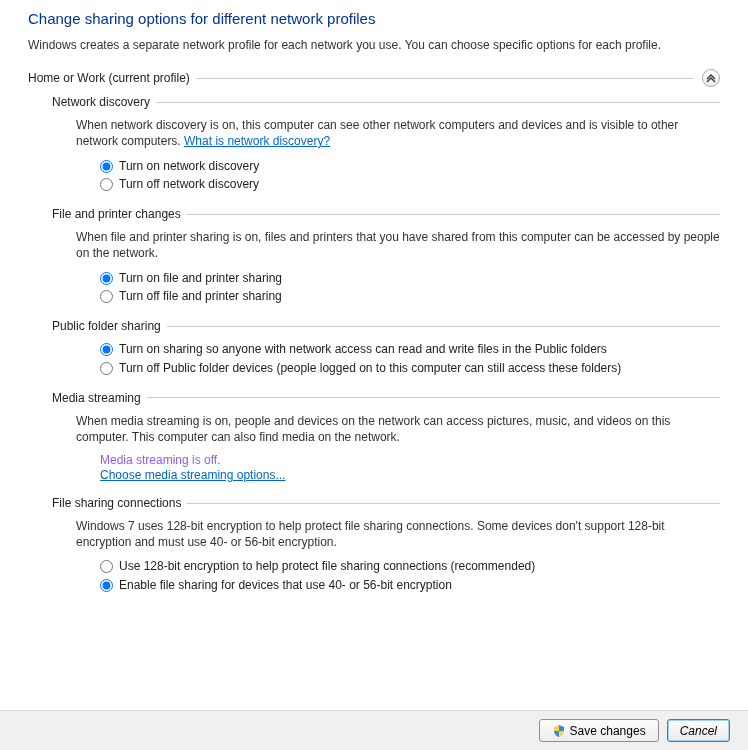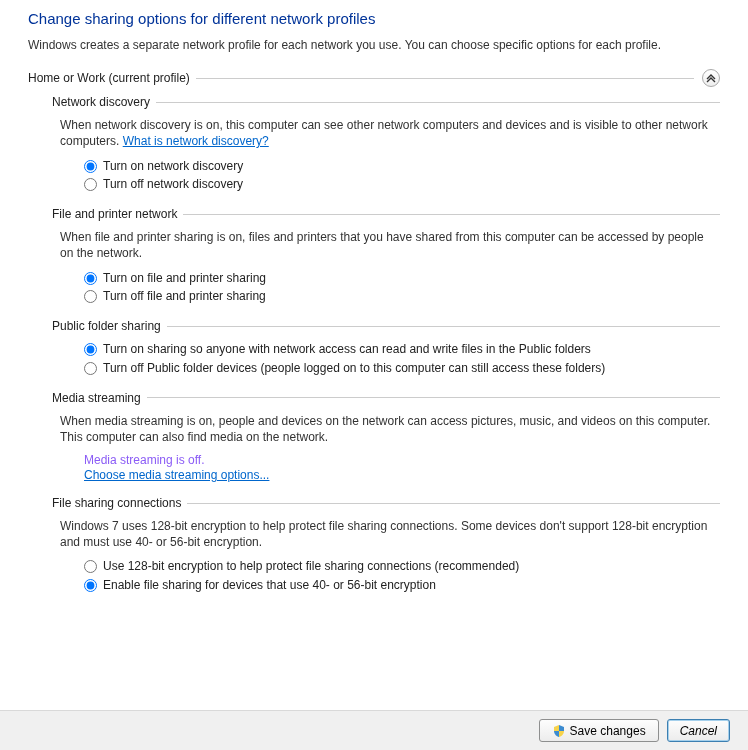--- a/index.html
+++ b/index.html
@@ -62,21 +62,21 @@
   .section-header {
     display: flex;
     align-items: center;
     margin-bottom: 8px;
   }
   .section-title {
     color: #222;
     padding-right: 6px;
   }
   .section-body {
-    margin-left: 8px;
+    margin-left: 24px;
   }
   .desc {
     line-height: 1.35;
     color: #333;
     margin: 0 0 8px 0;
   }
   a.link {
     color: #0066cc;
     text-decoration: underline;
     cursor: pointer;
@@ -175,21 +175,21 @@
         <div class="option">
           <input type="radio" name="nd" style="">
           <label>Turn off network discovery</label>
         </div>
       </div>
     </div>
   </div>
 
   <div class="section">
     <div class="section-header">
-      <span class="section-title">File and printer network</span>
+      <span class="section-title">File and printer changes</span>
       <div class="divider-line"></div>
     </div>
     <div class="section-body">
       <p class="desc">When file and printer sharing is on, files and printers that you have shared from this computer can be accessed by people on the network.</p>
       <div class="options">
         <div class="option">
           <input type="radio" name="fp" checked="" style="">
           <label>Turn on file and printer sharing</label>
         </div>
         <div class="option">

